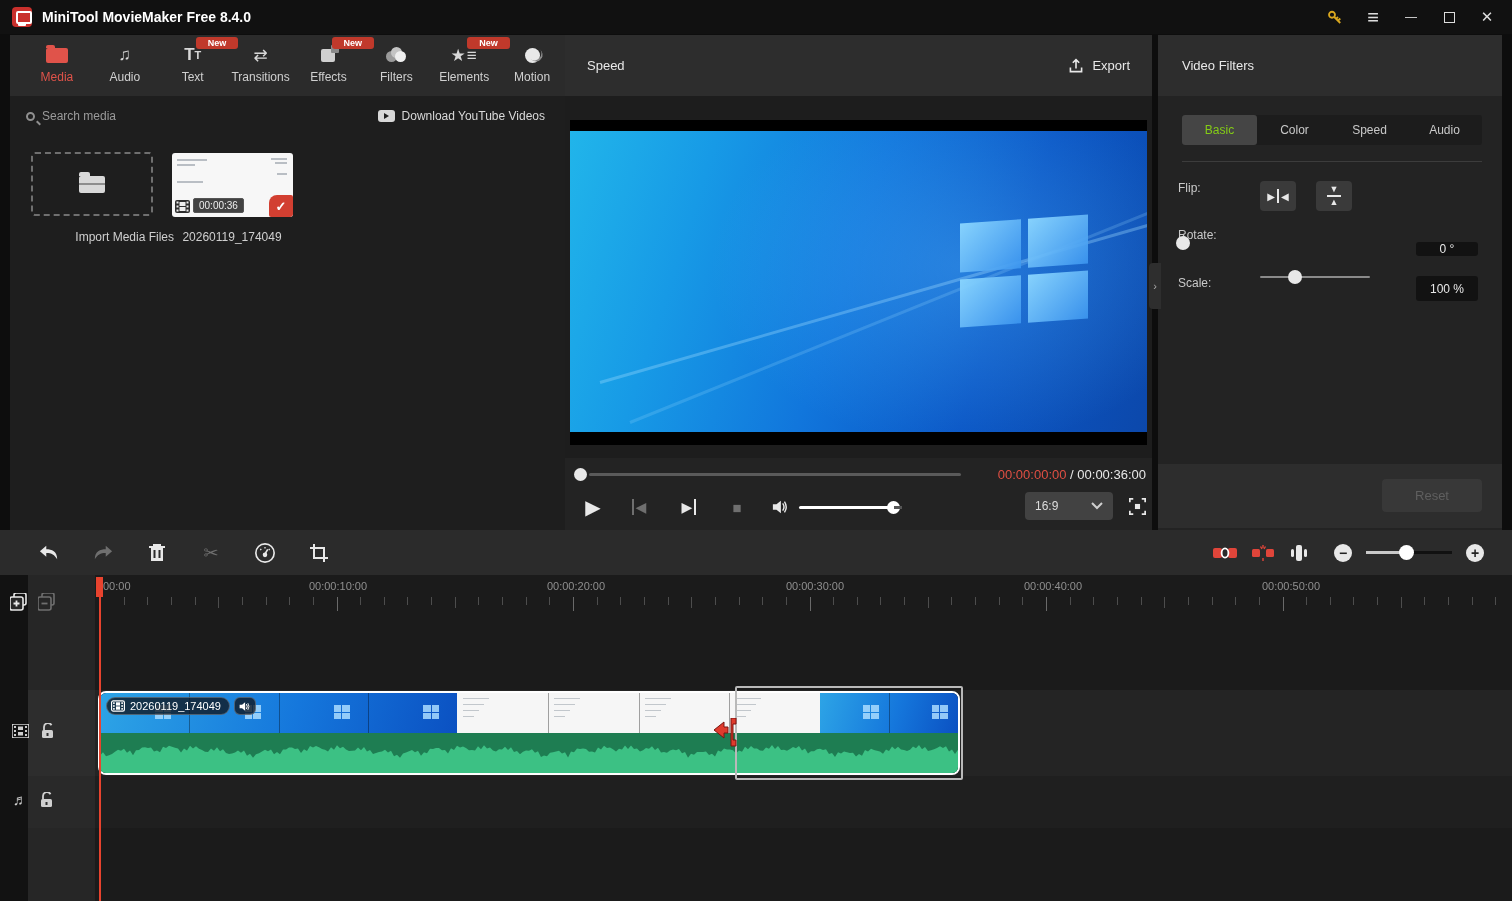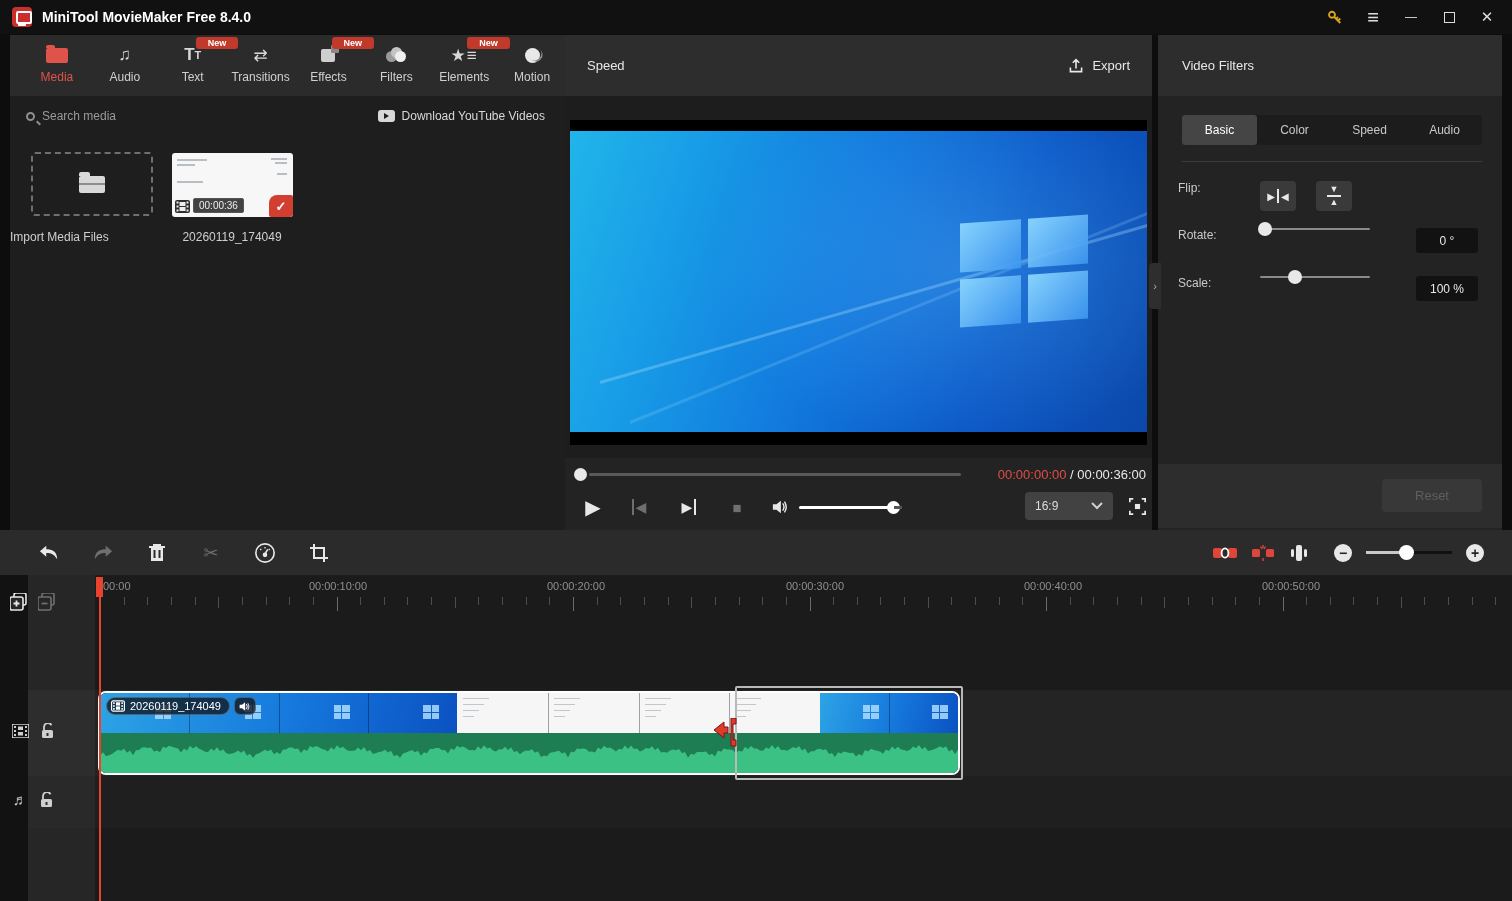--- a/index.html
+++ b/index.html
@@ -52,21 +52,21 @@
   #search-label { font-size:12px; color:#9a9a9a; }
   #download-wrap { margin-left:auto; display:flex; align-items:center; gap:7px; }
   .yt-ico { width:17px; height:12px; background:#d8d8d8; border-radius:3px; position:relative; }
   .yt-ico:before { content:""; position:absolute; left:6px; top:3px; border-left:5px solid #1e1e1e; border-top:3px solid transparent; border-bottom:3px solid transparent; }
   #download-label { font-size:12px; color:#d8d8d8; }
 
   #import-card { position:absolute; left:21px; top:56px; width:122px; height:64px; border:2px dashed #6f6f6f; border-radius:4px; display:flex; align-items:center; justify-content:center; }
   .import-folder { width:26px; height:17px; background:#d8d8d8; border-radius:2px; position:relative; }
   .import-folder:before { content:""; position:absolute; top:-4px; left:0; width:11px; height:4px; background:#d8d8d8; border-radius:2px 2px 0 0; }
   .import-folder:after { content:""; position:absolute; top:7px; left:0; width:26px; height:2px; background:#1e1e1e; opacity:.4; }
-  #import-label { position:absolute; left:0px; top:134px; width:164px; text-align:left; font-size:12px; color:#cfcfcf; }
+  #import-label { position:absolute; left:0px; top:134px; width:164px; text-align:right; font-size:12px; color:#cfcfcf; }
 
   #video-card { position:absolute; left:162px; top:57px; width:121px; height:64px; background:#f7f7f7; border-radius:3px; overflow:hidden; }
   .doc-lines { position:absolute; background:#b9bec4; height:2px; }
   #vc-film-badge { position:absolute; left:3px; bottom:4px; }
   #vc-duration { position:absolute; left:21px; bottom:4px; background:rgba(20,20,20,.8); color:#eee; font-size:10px; padding:1px 5px; border-radius:2px; border:1px solid #555; }
   #vc-check { position:absolute; right:0; bottom:0; width:24px; height:22px; background:#d23f31; border-radius:8px 2px 2px 2px; display:flex; align-items:center; justify-content:center; color:#fff; font-size:13px; font-weight:bold; }
   #video-card-label { position:absolute; left:140px; top:134px; width:164px; text-align:center; font-size:12px; color:#cfcfcf; }
 
   
   #player-section { position:absolute; left:565px; top:35px; width:587px; height:495px; background:#232323; }
@@ -99,21 +99,21 @@
   #volume-handle { position:absolute; right:-6px; top:-5px; width:13px; height:13px; background:#fff; border-radius:50%; }
   #ratio-select { position:absolute; left:460px; top:2px; width:88px; height:28px; background:#424242; border-radius:4px; display:flex; align-items:center; font-size:12px; color:#ddd; padding:0 10px; }
   #ratio-caret { margin-left:auto; }
   #fullscreen-btn { position:absolute; left:564px; top:8px; }
 
   
   #property-section { position:absolute; left:1158px; top:35px; width:344px; height:495px; background:#232323; }
   #property-header { height:61px; display:flex; align-items:center; padding:0 24px; background:#2d2d2d; font-size:13px; color:#e8e8e8; }
   #prop-tabs { position:absolute; left:24px; top:80px; width:300px; height:30px; background:#1c1c1c; border-radius:3px; display:flex; }
   .prop-tab { flex:1; display:flex; align-items:center; justify-content:center; font-size:12px; color:#c9c9c9; border-radius:3px; }
-  .prop-tab.active { background:#454545; color:#ffffff; }
+  .prop-tab.active { background:#454545; color:#84cc16; }
   #prop-divider { position:absolute; left:24px; top:126px; width:300px; height:1px; background:#3c3c3c; }
   .prop-row { position:absolute; left:20px; width:300px; display:flex; align-items:flex-start; font-size:12px; color:#c9c9c9; }
   .flip-btn { width:36px; height:30px; background:#3a3a3a; border-radius:4px; display:flex; align-items:center; justify-content:center; margin-right:20px; }
   .fliph { display:flex; align-items:center; color:#e8e8e8; font-size:10px; }
   .fliph .bar { width:2px; height:14px; background:#e8e8e8; margin:0 2px; }
   .flipv { display:flex; flex-direction:column; align-items:center; color:#e8e8e8; font-size:9px; line-height:7px; }
   .flipv .bar { width:14px; height:2px; background:#e8e8e8; margin:2px 0; }
   .slider { position:relative; width:110px; height:2px; background:#8a8a8a; border-radius:1px; }
   .slider .knob { position:absolute; top:-6px; width:14px; height:14px; background:#e8e8e8; border-radius:50%; }
   .val-box { margin-left:auto; width:62px; height:25px; background:#121212; border-radius:3px; display:flex; align-items:center; justify-content:center; color:#e8e8e8; font-size:12px; }
@@ -374,21 +374,21 @@
     </span>
     <span class="flip-btn">
       <span class="flipv">
           <span>▼</span>
           <span class="bar"></span>
           <span>▲</span>
         </span>
     </span>
   </div>
 
-  <div class="prop-row" style="top:193px; height:26px;">
+  <div class="prop-row" style="top:193px; height:26px;flex-direction:column;">
     <span style="width:82px;">Rotate:</span>
     <span class="slider">
         <span class="knob" style="left:-2px;"></span>
       </span>
     <span class="val-box">0 °</span>
   </div>
 
   <div class="prop-row" style="top:241px; height:26px;">
     <span style="width:82px;">Scale:</span>
     <span class="slider">

